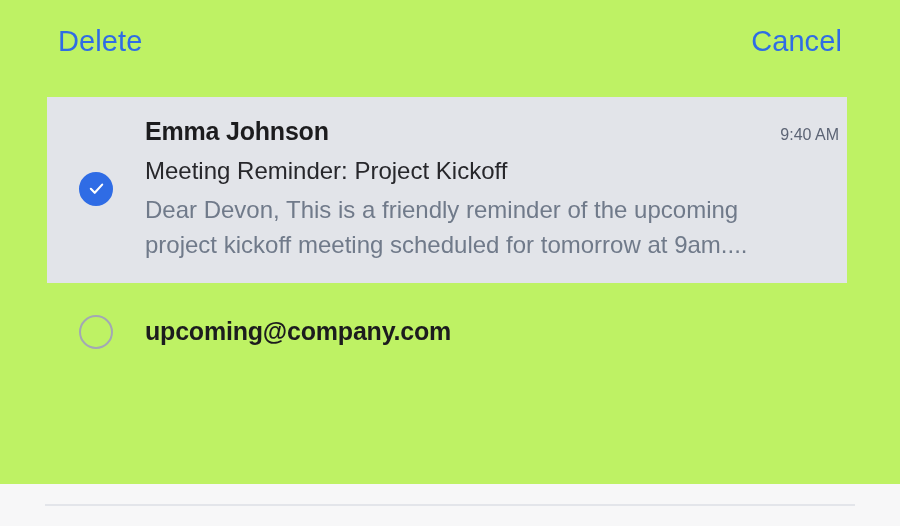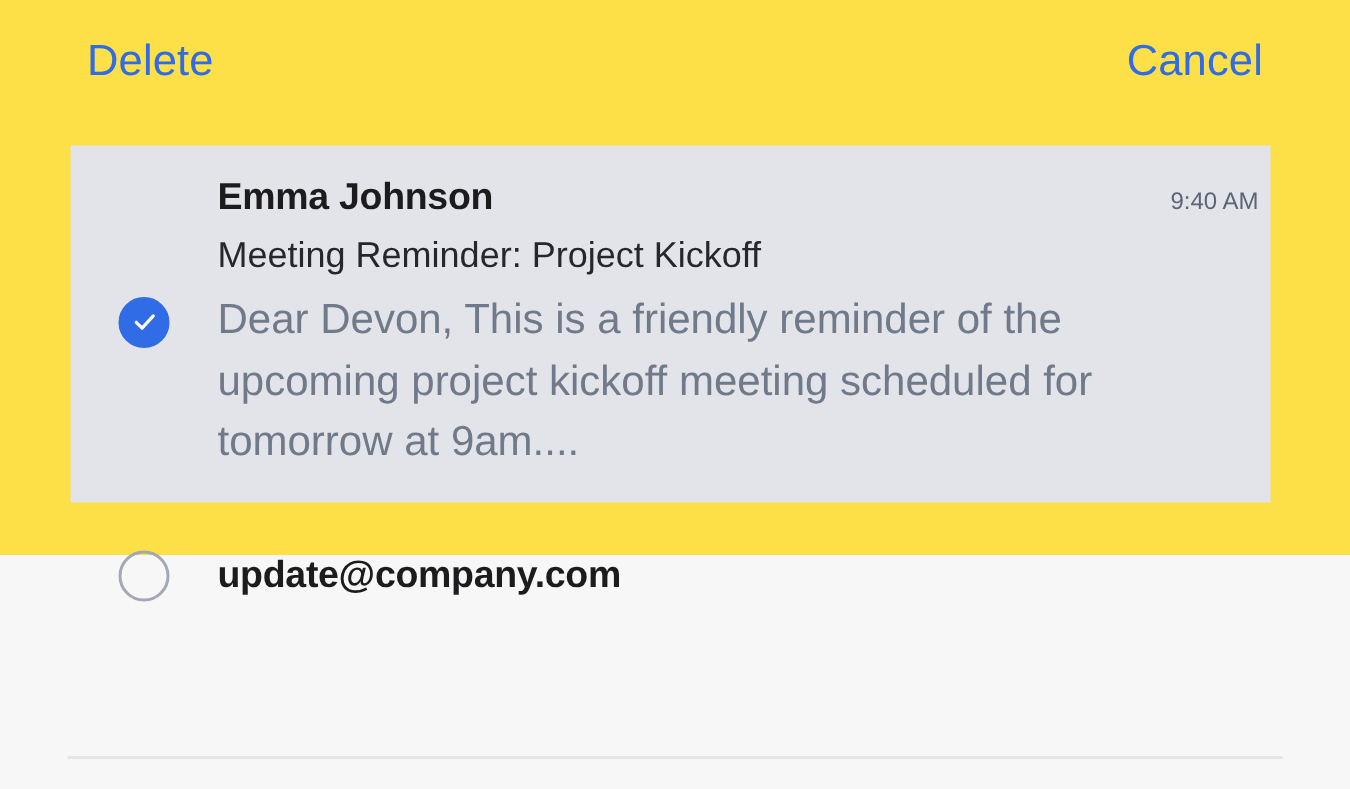--- a/index.html
+++ b/index.html
@@ -11,22 +11,22 @@
     height: 526px;
     background: #f7f7f8;
     font-family: "Liberation Sans", "DejaVu Sans", sans-serif;
     overflow: hidden;
     -webkit-font-smoothing: antialiased;
   }
 
   .screen {
     position: relative;
     width: 900px;
-    height: 370px;
-    background: #fde047;
+    height: 484px;
+    background: #bef264;
     box-sizing: border-box;
   }
 
   
   .toolbar {
     position: absolute;
     top: 0;
     left: 0;
     width: 900px;
     height: 82px;
@@ -138,21 +138,21 @@
   .subject {
     font-size: 24px;
     color: #27272b;
     line-height: 1.42;
     margin-top: 6px;
     white-space: nowrap;
     overflow: hidden;
     text-overflow: ellipsis;
   }
   .preview {
-    font-size: 28px;
+    font-size: 24px;
     color: #707a8a;
     line-height: 1.45;
     margin-top: 5px;
     max-width: 670px;
   }
 
   
   .row-gap { height: 14px; }
 
   
@@ -196,21 +196,21 @@
     </div>
 
     <div class="row-gap"></div>
 
     <div class="email-row">
       <div class="select-cell">
         <span class="check-circle unchecked"></span>
       </div>
       <div class="email-body">
         <div class="email-head">
-          <div class="sender">update@company.com</div>
+          <div class="sender">upcoming@company.com</div>
         </div>
       </div>
     </div>
 
   </div>
 
   <div class="divider"></div>
 
 </div>
 

